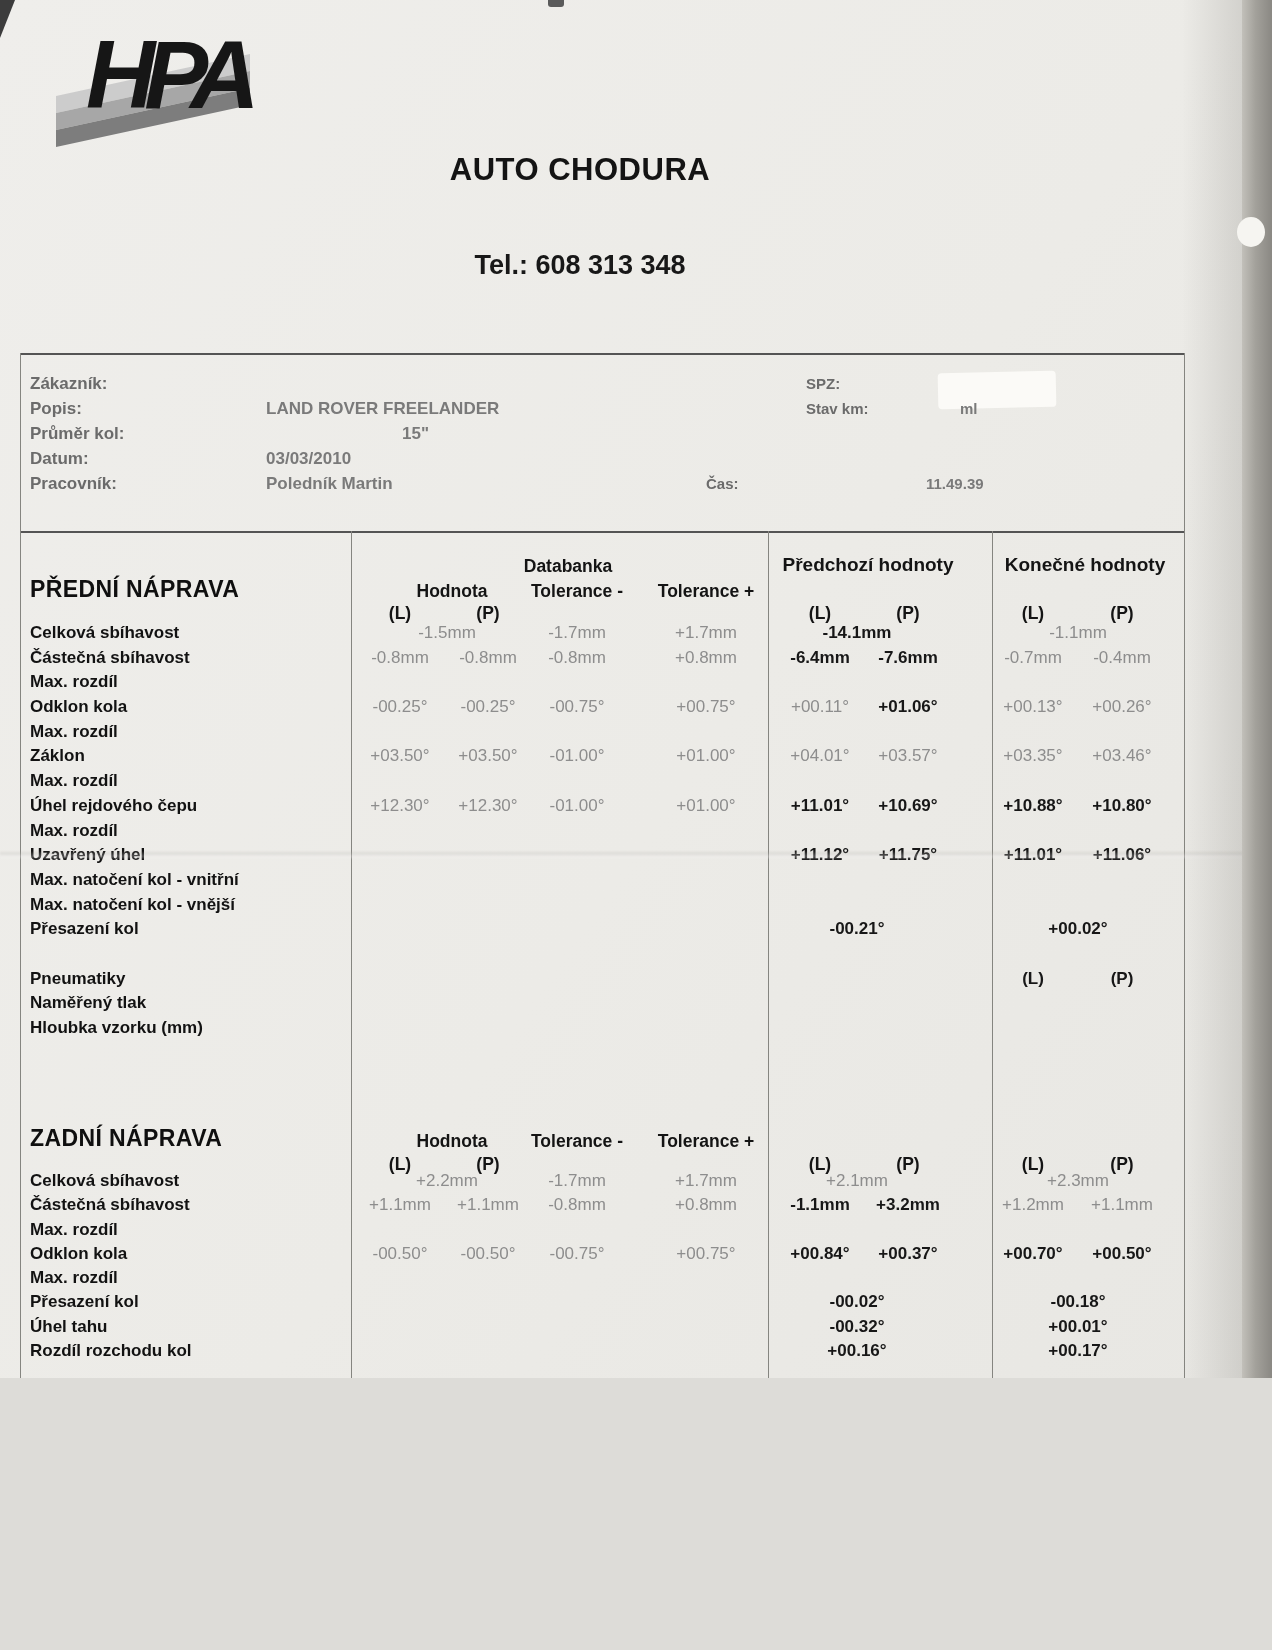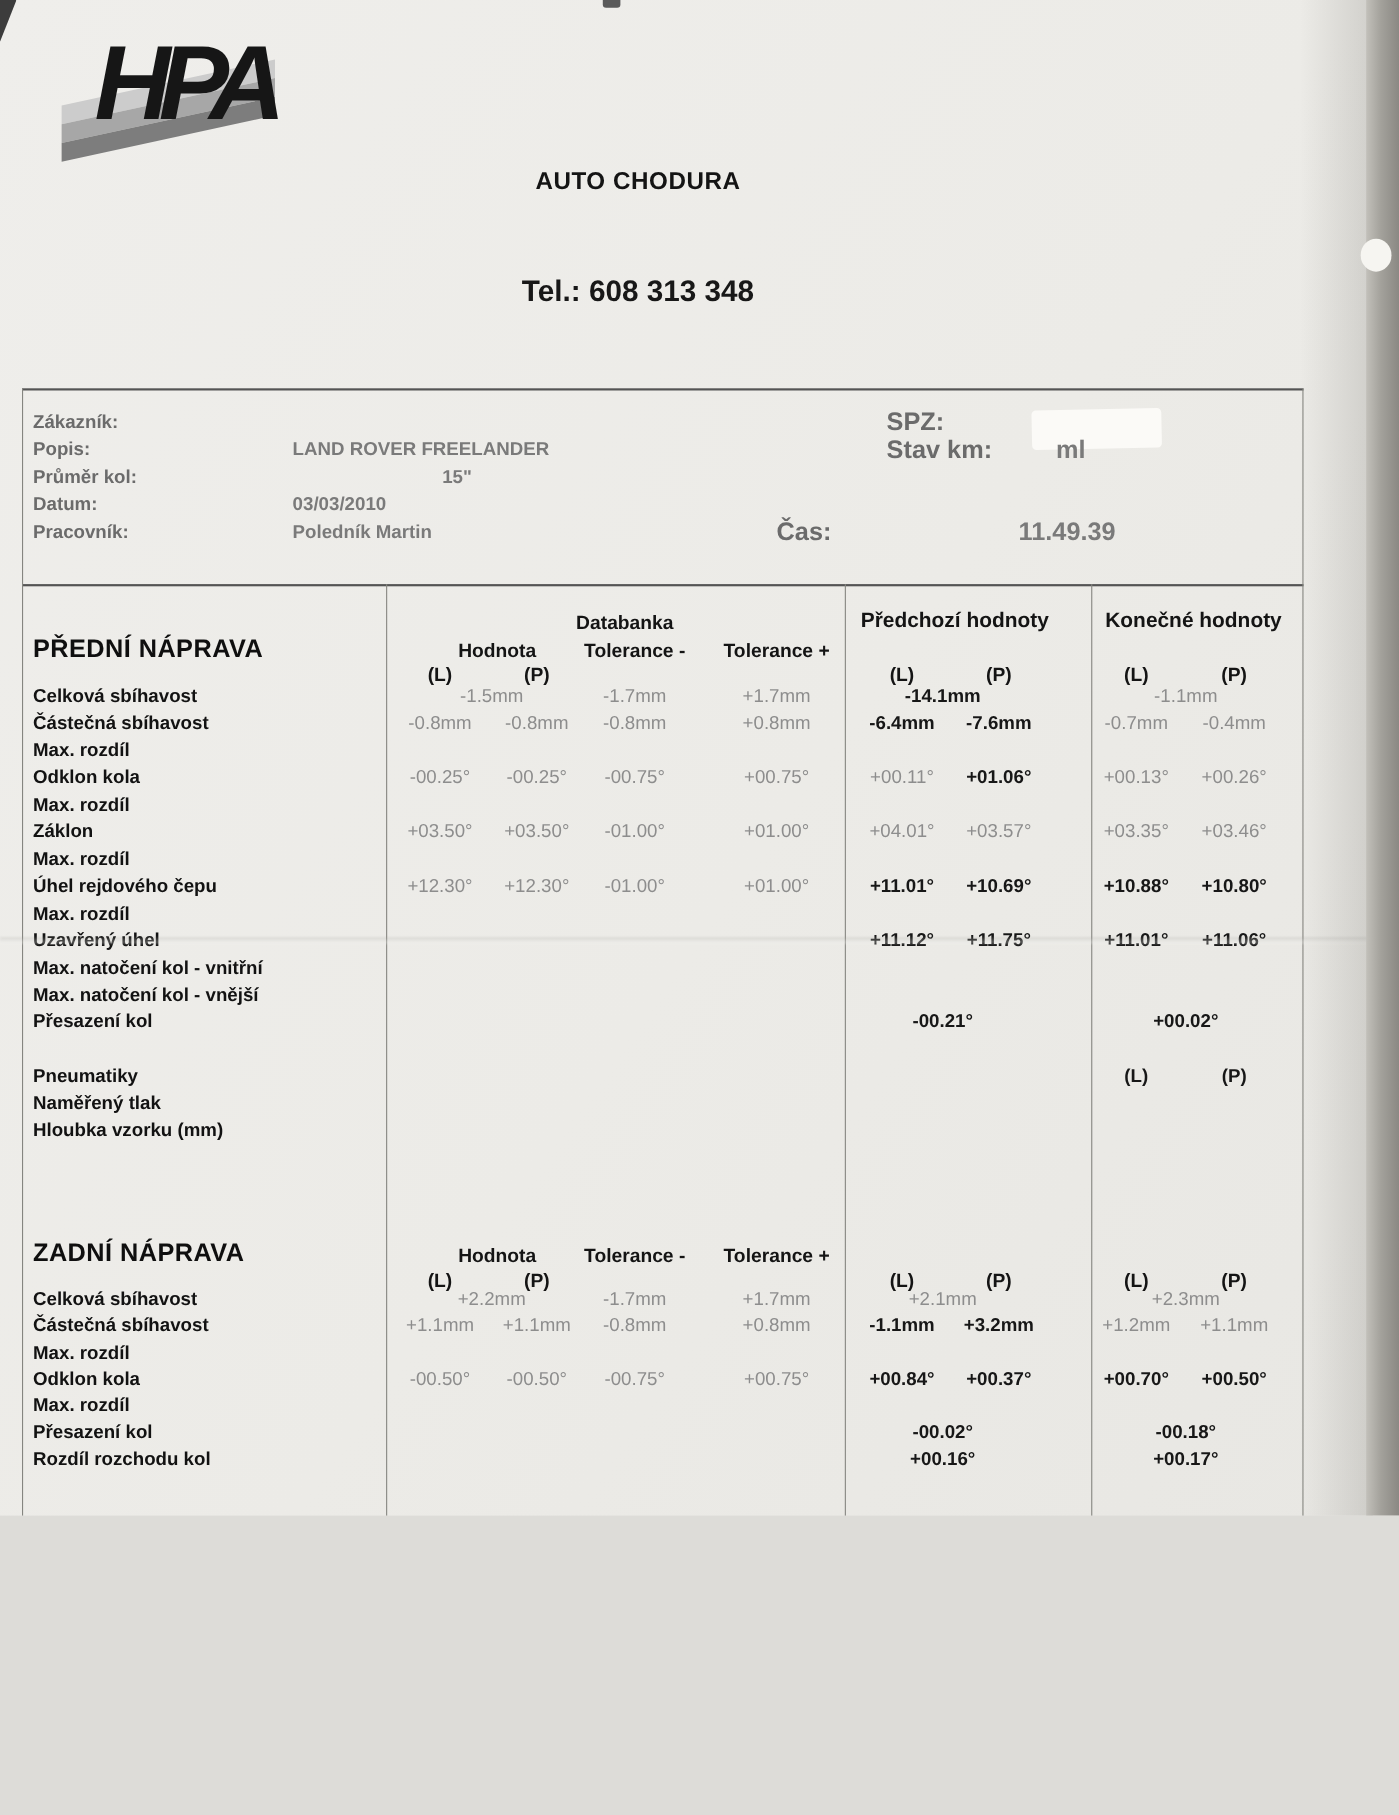--- a/index.html
+++ b/index.html
@@ -4,27 +4,27 @@
 <style>
   html,body{margin:0;padding:0;background:#dddcd8;}
   .page{position:relative;width:1272px;height:1378px;margin:0 auto;overflow:hidden;
         background:linear-gradient(125deg,#efeeeb 0%,#ecebe7 55%,#e8e7e3 100%);
         font-family:"Liberation Sans","DejaVu Sans",sans-serif;color:#1b1b1b;}
   .abs{position:absolute;}
   .hline{position:absolute;height:2px;background:#545454;}
   .vline{position:absolute;width:1px;background:#858580;}
   
   .doc-head{position:absolute;left:0;width:1160px;text-align:center;white-space:nowrap;}
-  .doc-title{font-size:22px;font-weight:bold;letter-spacing:.5px;color:#141414;}
+  .doc-title{font-size:31px;font-weight:bold;letter-spacing:.5px;color:#141414;}
   .doc-sub{font-size:27px;font-weight:bold;color:#181818;}
   
   .info-row{position:relative;height:25px;line-height:25px;}
   .info-label{position:absolute;left:30px;font-size:17px;font-weight:bold;color:#6b6b6b;white-space:nowrap;}
   .info-value{position:absolute;left:266px;font-size:17px;font-weight:bold;color:#7a7a7a;white-space:nowrap;}
-  .info-abs{position:absolute;font-size:23px;font-weight:bold;color:#6b6b6b;line-height:25px;white-space:nowrap;}
+  .info-abs{position:absolute;font-size:15px;font-weight:bold;color:#6b6b6b;line-height:25px;white-space:nowrap;}
   .info-abs.val{color:#7a7a7a;}
   .whiteout{position:absolute;left:938px;top:372px;width:118px;height:36px;background:#fbfaf7;
             border-radius:4px;transform:rotate(-1.2deg);}
   
   .axle-title{position:absolute;left:30px;font-size:23px;font-weight:bold;letter-spacing:.4px;color:#0f0f0f;white-space:nowrap;}
   .colhead{position:absolute;transform:translateX(-50%);font-size:17.5px;font-weight:bold;color:#141414;white-space:nowrap;}
   .trow{position:relative;height:24.7px;line-height:24.7px;}
   #rear-rows .trow{height:24.3px;line-height:24.3px;}
   .rlabel{position:absolute;left:30px;font-size:17px;font-weight:bold;color:#121212;white-space:nowrap;}
   .cell{position:absolute;transform:translateX(-50%);font-size:17px;color:#8d8d8d;white-space:nowrap;}
@@ -260,20 +260,25 @@
       </div>
       <div class="trow">
         <span class="rlabel">Max. rozdíl</span>
       </div>
       <div class="trow">
         <span class="rlabel">Přesazení kol</span>
         <span class="cell dark" style="left: 857px;">-00.02°</span>
         <span class="cell dark" style="left: 1078px;">-00.18°</span>
       </div>
       <div class="trow">
+        <span class="rlabel">Úhel tahu</span>
+        <span class="cell dark" style="left: 857px;">-00.32°</span>
+        <span class="cell dark" style="left: 1078px;">+00.01°</span>
+      </div>
+      <div class="trow">
         <span class="rlabel">Rozdíl rozchodu kol</span>
         <span class="cell dark" style="left: 857px;">+00.16°</span>
         <span class="cell dark" style="left: 1078px;">+00.17°</span>
       </div>
       <div class="trow">
         <span class="rlabel"></span>
       </div>
       <div class="trow">
         <span class="rlabel"></span>
       </div>

